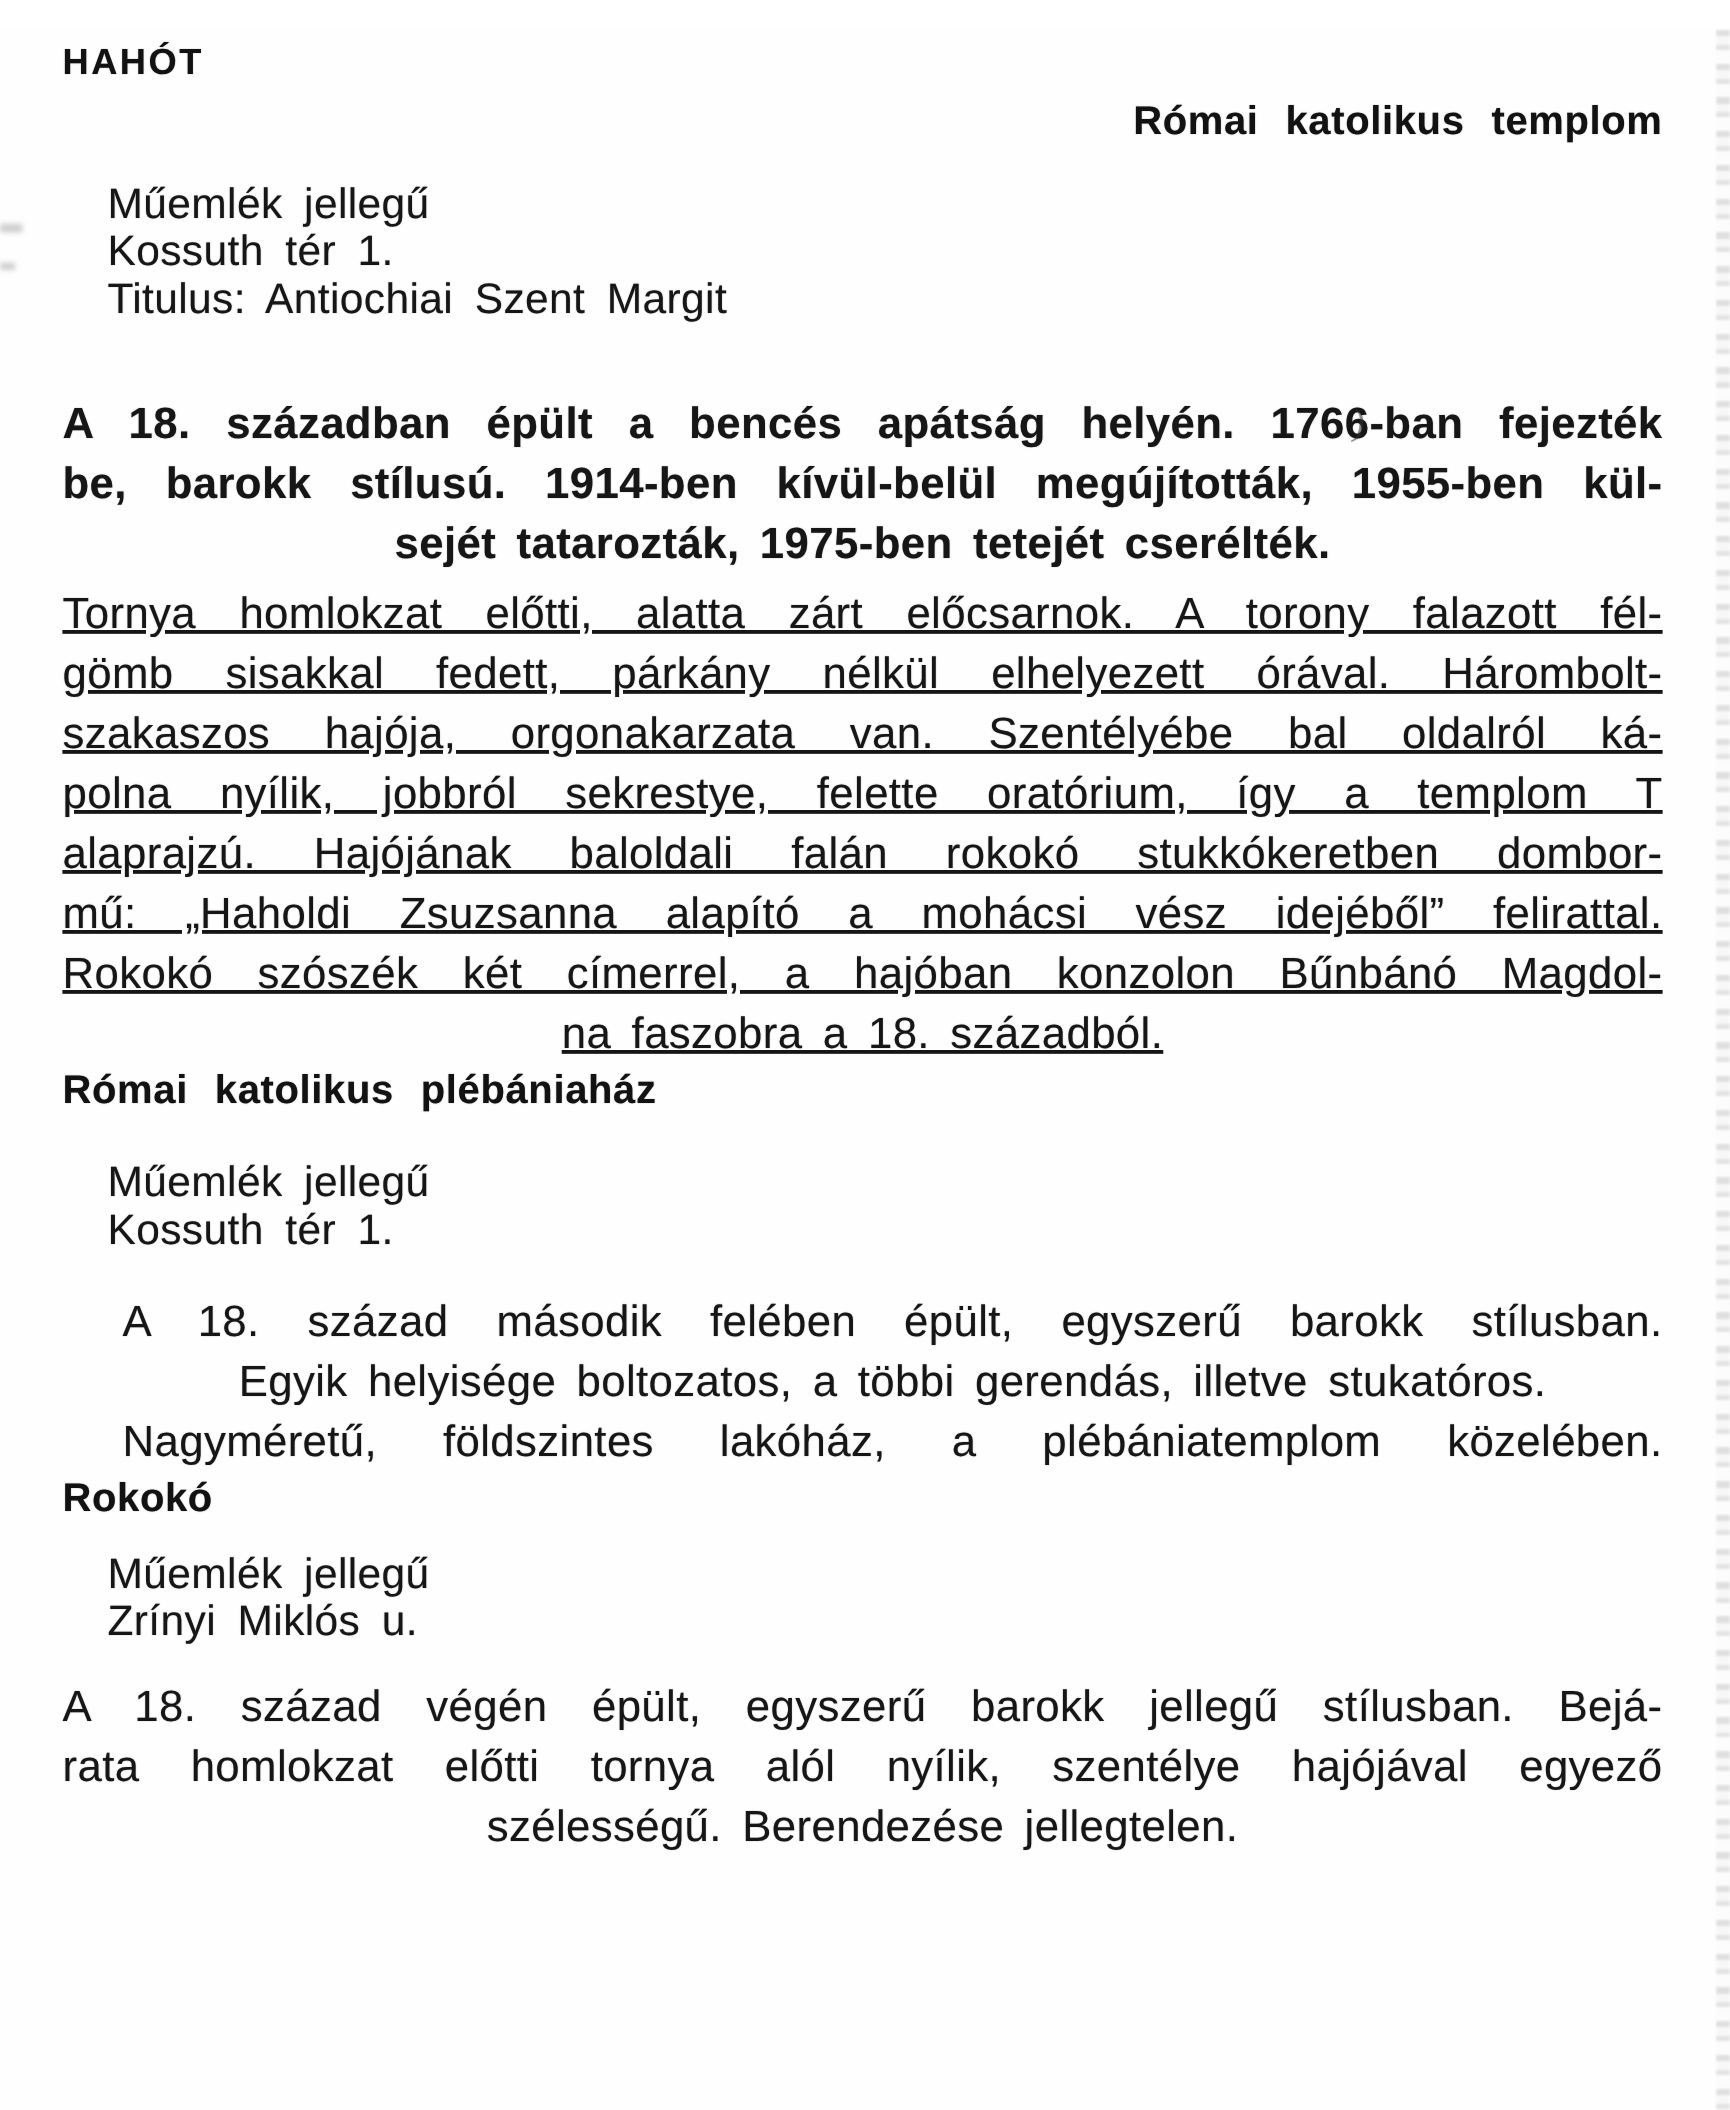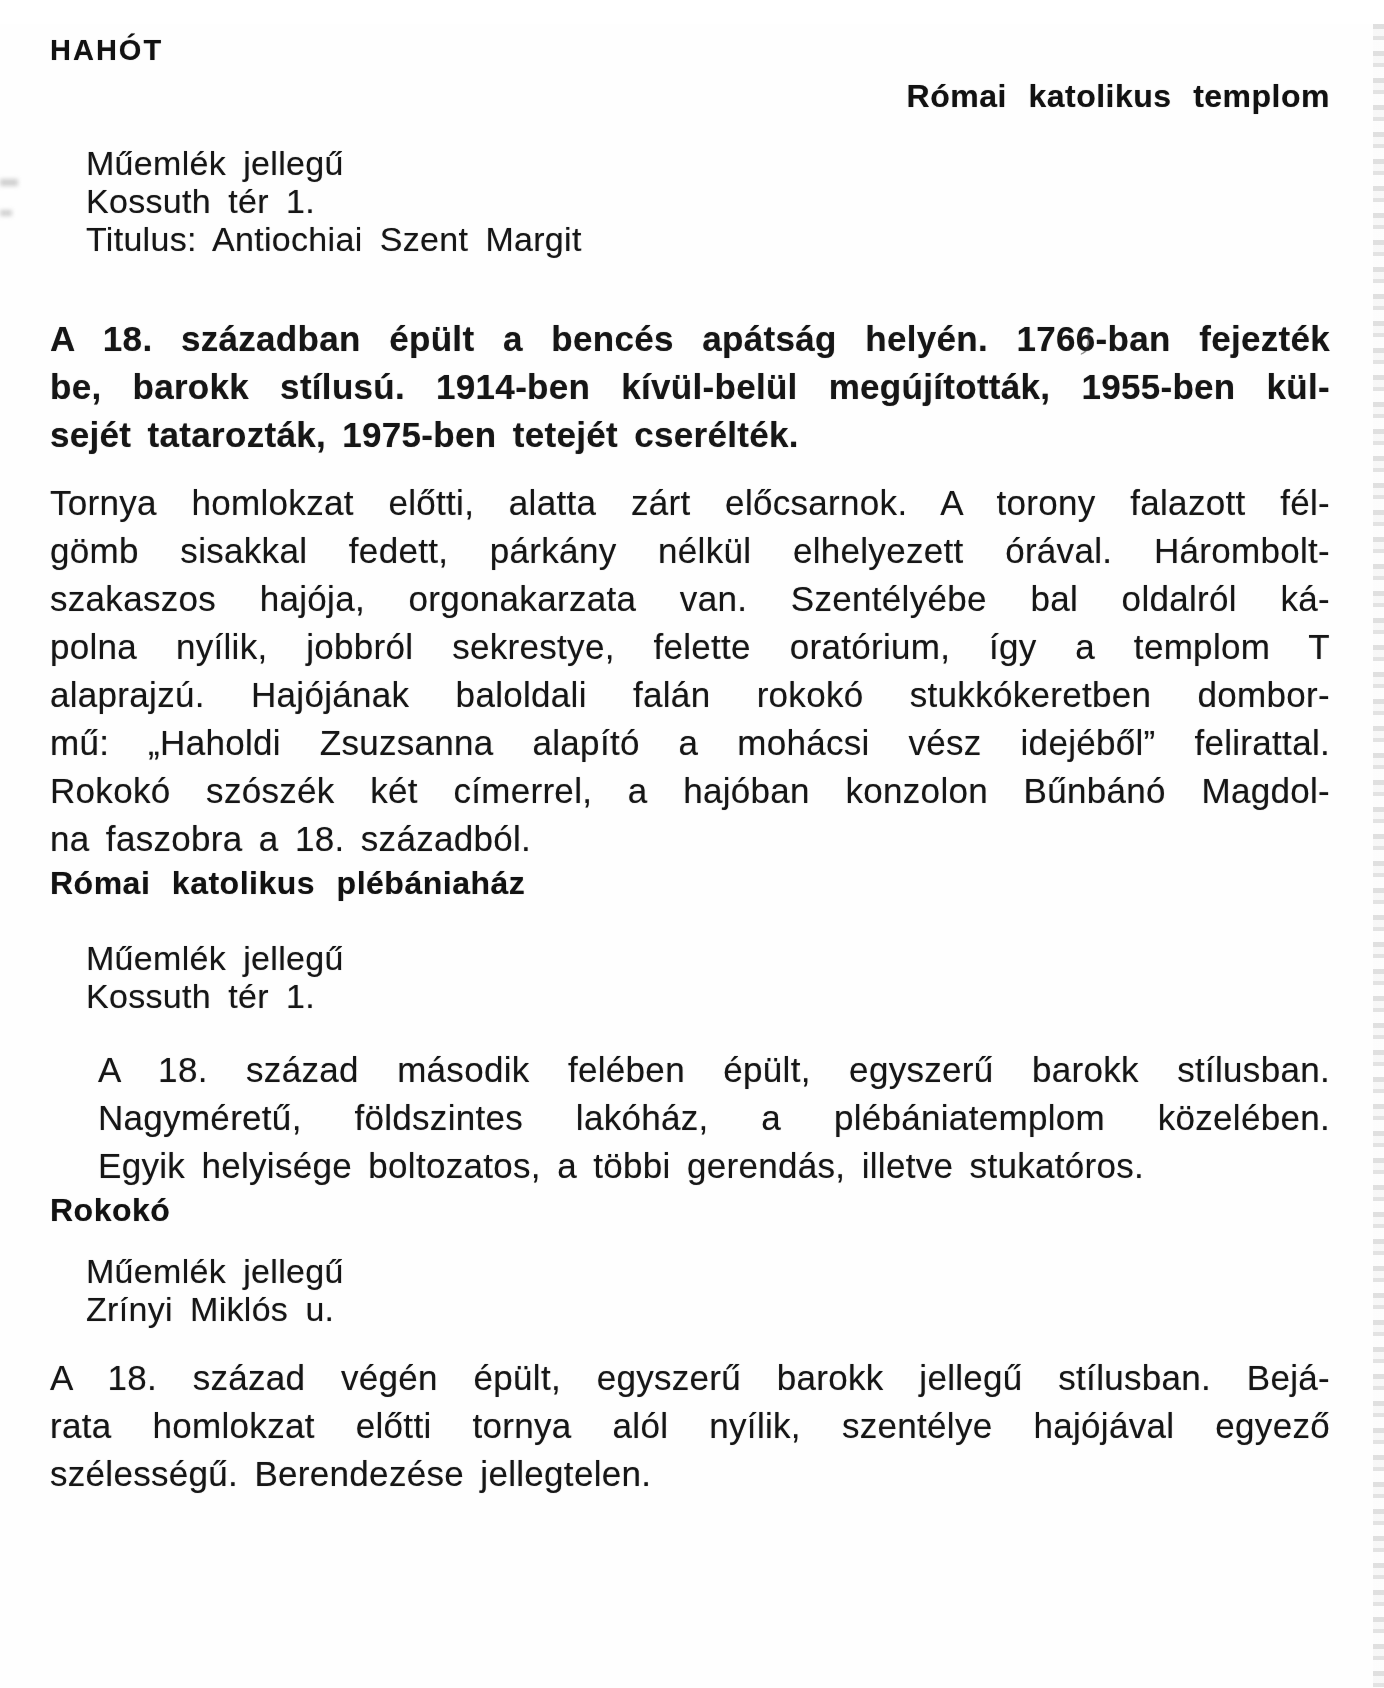--- a/index.html
+++ b/index.html
@@ -51,28 +51,29 @@
   }
   .meta-1 { margin-top: 28px; }
   .meta-2 { margin-top: 36px; }
   .meta-3 { margin-top: 22px; }
   .para { font-size: 35px; }
   .para .line {
     line-height: 48px;
     word-spacing: 0.18em;
     letter-spacing: 0.3px;
     white-space: nowrap;
+    text-align: center;
   }
   .para .line.j {
     white-space: normal;
     text-align: justify;
     text-align-last: justify;
   }
   .p-1 { margin-top: 57px; font-weight: bold; }
-  .p-2 { margin-top: 20px; }
+  .p-2 { margin-top: 8px; text-decoration: underline; }
   .p-3 { margin-top: 31px; margin-left: 48px; }
   .p-4 { margin-top: 26px; }
   
   .edge-artifact {
     position: absolute;
     top: 0;
     right: 0;
     width: 11px;
     height: 100%;
     background: repeating-linear-gradient(
@@ -135,22 +136,22 @@
   </section>
 
   <section>
     <h2 class="sec-heading h2-2">Római katolikus plébániaház</h2>
     <div class="meta meta-2">
       <div class="ml">Műemlék jellegű</div>
       <div class="ml">Kossuth tér 1.</div>
     </div>
     <div class="para p-3">
       <div class="line j">A 18. század második felében épült, egyszerű barokk stílusban.</div>
+      <div class="line">Egyik helyisége boltozatos, a többi gerendás, illetve stukatóros.</div>
       <div class="line j">Nagyméretű, földszintes lakóház, a plébániatemplom közelében.</div>
-      <div class="line">Egyik helyisége boltozatos, a többi gerendás, illetve stukatóros.</div>
     </div>
   </section>
 
   <section>
     <h2 class="sec-heading h2-3">Rokokó</h2>
     <div class="meta meta-3">
       <div class="ml">Műemlék jellegű</div>
       <div class="ml">Zrínyi Miklós u.</div>
     </div>
     <div class="para p-4">

